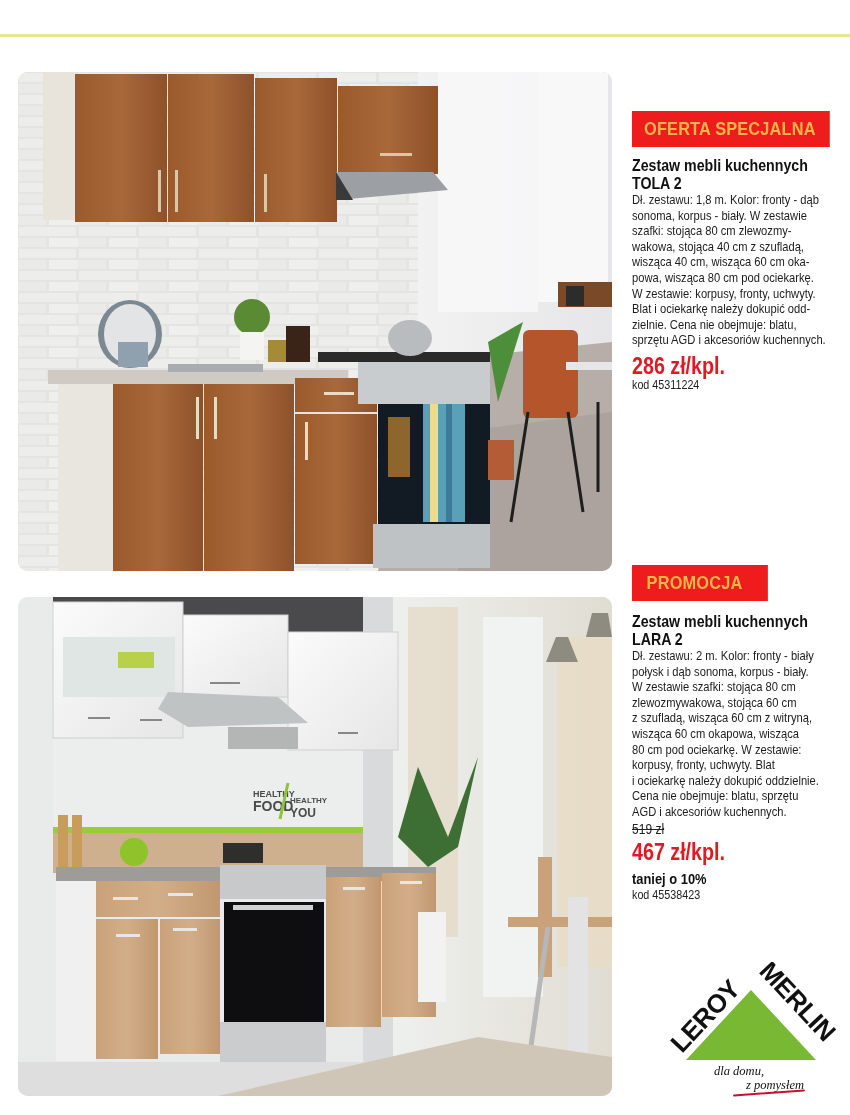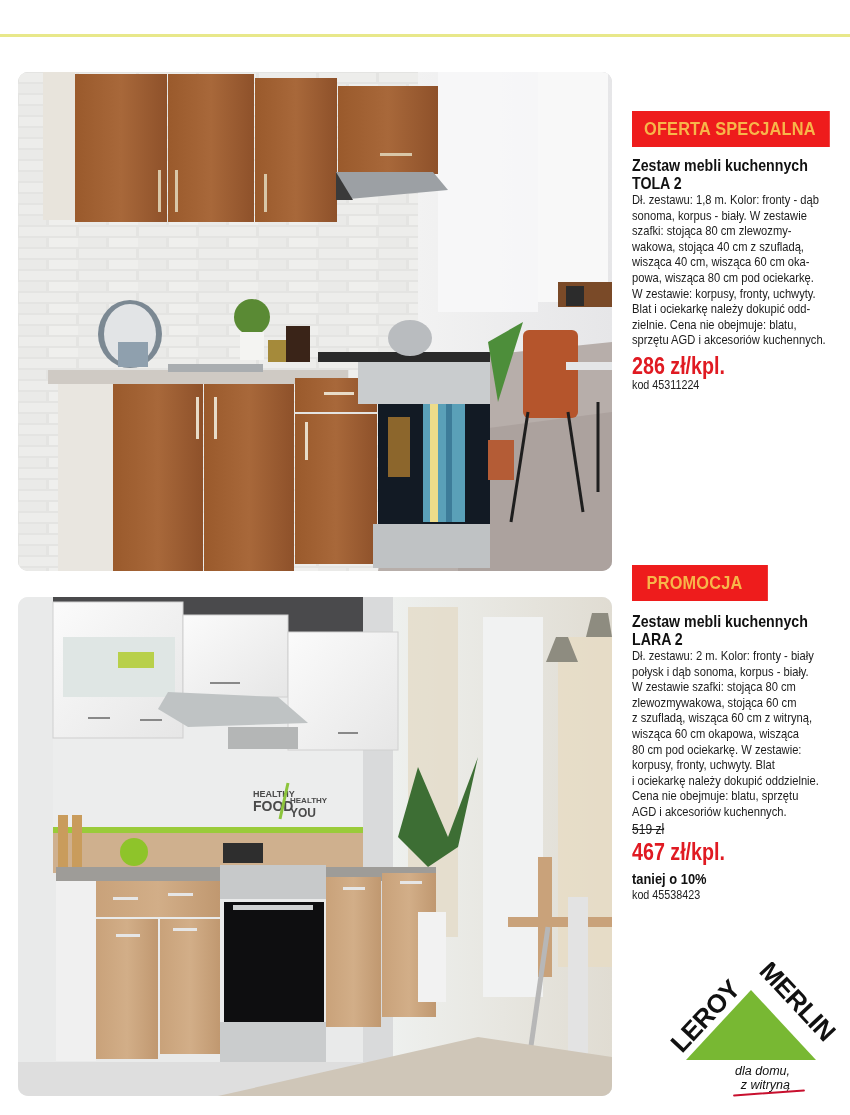--- a/index.html
+++ b/index.html
@@ -28,22 +28,22 @@
   .desc { font-size: 13.3px; line-height: 15.6px; color: #1c1c1c; transform: scaleX(0.84);
           transform-origin: left top; width: 252px; }
   .desc span { display: block; white-space: nowrap; }
   .old-price { font-size: 14px; color: #222; text-decoration: line-through; transform: scaleX(0.86); transform-origin: left top; margin-top: 1px; }
   .price { font-weight: bold; font-size: 24px; line-height: 25px; color: #e01a22; transform: scaleX(0.82); transform-origin: left top; margin-top: 2px; }
   .discount { font-weight: bold; font-size: 15px; line-height: 19px; color: #111; transform: scaleX(0.86); transform-origin: left top; }
   .code { font-size: 12.5px; line-height: 15px; color: #222; transform: scaleX(0.86); transform-origin: left top; }
 
   .logo { position: absolute; left: 666px; top: 962px; width: 170px; height: 130px; }
   .logo svg { width: 100%; height: 100%; display: block; }
-  .tagline { position: absolute; left: 660px; top: 1064px; width: 130px; font-family: Liberation Sans, sans-serif;
-             font-style: italic; font-size: 12.5px; line-height: 14px; color: #111; text-align: right; }
+  .tagline { position: absolute; left: 714px; top: 1064px; width: 130px; font-family: Liberation Serif, serif;
+             font-style: italic; font-size: 12.5px; line-height: 14px; color: #111; }
   .tagline .l1 { display: block; }
   .tagline .l2 { display: block; padding-left: 32px; }
   .tagline-underline { position: absolute; left: 733px; top: 1092px; width: 72px; height: 2px;
                        background: #c8102e; border-radius: 2px; transform: rotate(-4deg); }
 </style>
 </head>
 <body>
 
 <div class="top-rule"></div>
 
@@ -273,15 +273,15 @@
 
 <div class="logo">
   <svg viewBox="0 0 170 130">
     <polygon points="85,28 150,98 20,98" fill="#78b833"></polygon>
     <text x="0" y="0" transform="translate(16,92) rotate(-47)" font-family="Liberation Sans, sans-serif" font-weight="bold" font-size="26" fill="#111" letter-spacing="-0.5">LEROY</text>
     <text x="0" y="0" transform="translate(92,10) rotate(47)" font-family="Liberation Sans, sans-serif" font-weight="bold" font-size="26" fill="#111" letter-spacing="-0.5">MERLIN</text>
   </svg>
 </div>
 <div class="tagline">
   <span class="l1">dla domu,</span>
-  <span class="l2">z witryną</span>
+  <span class="l2">z pomysłem</span>
 </div>
 <div class="tagline-underline"></div>
 
 </body></html>

